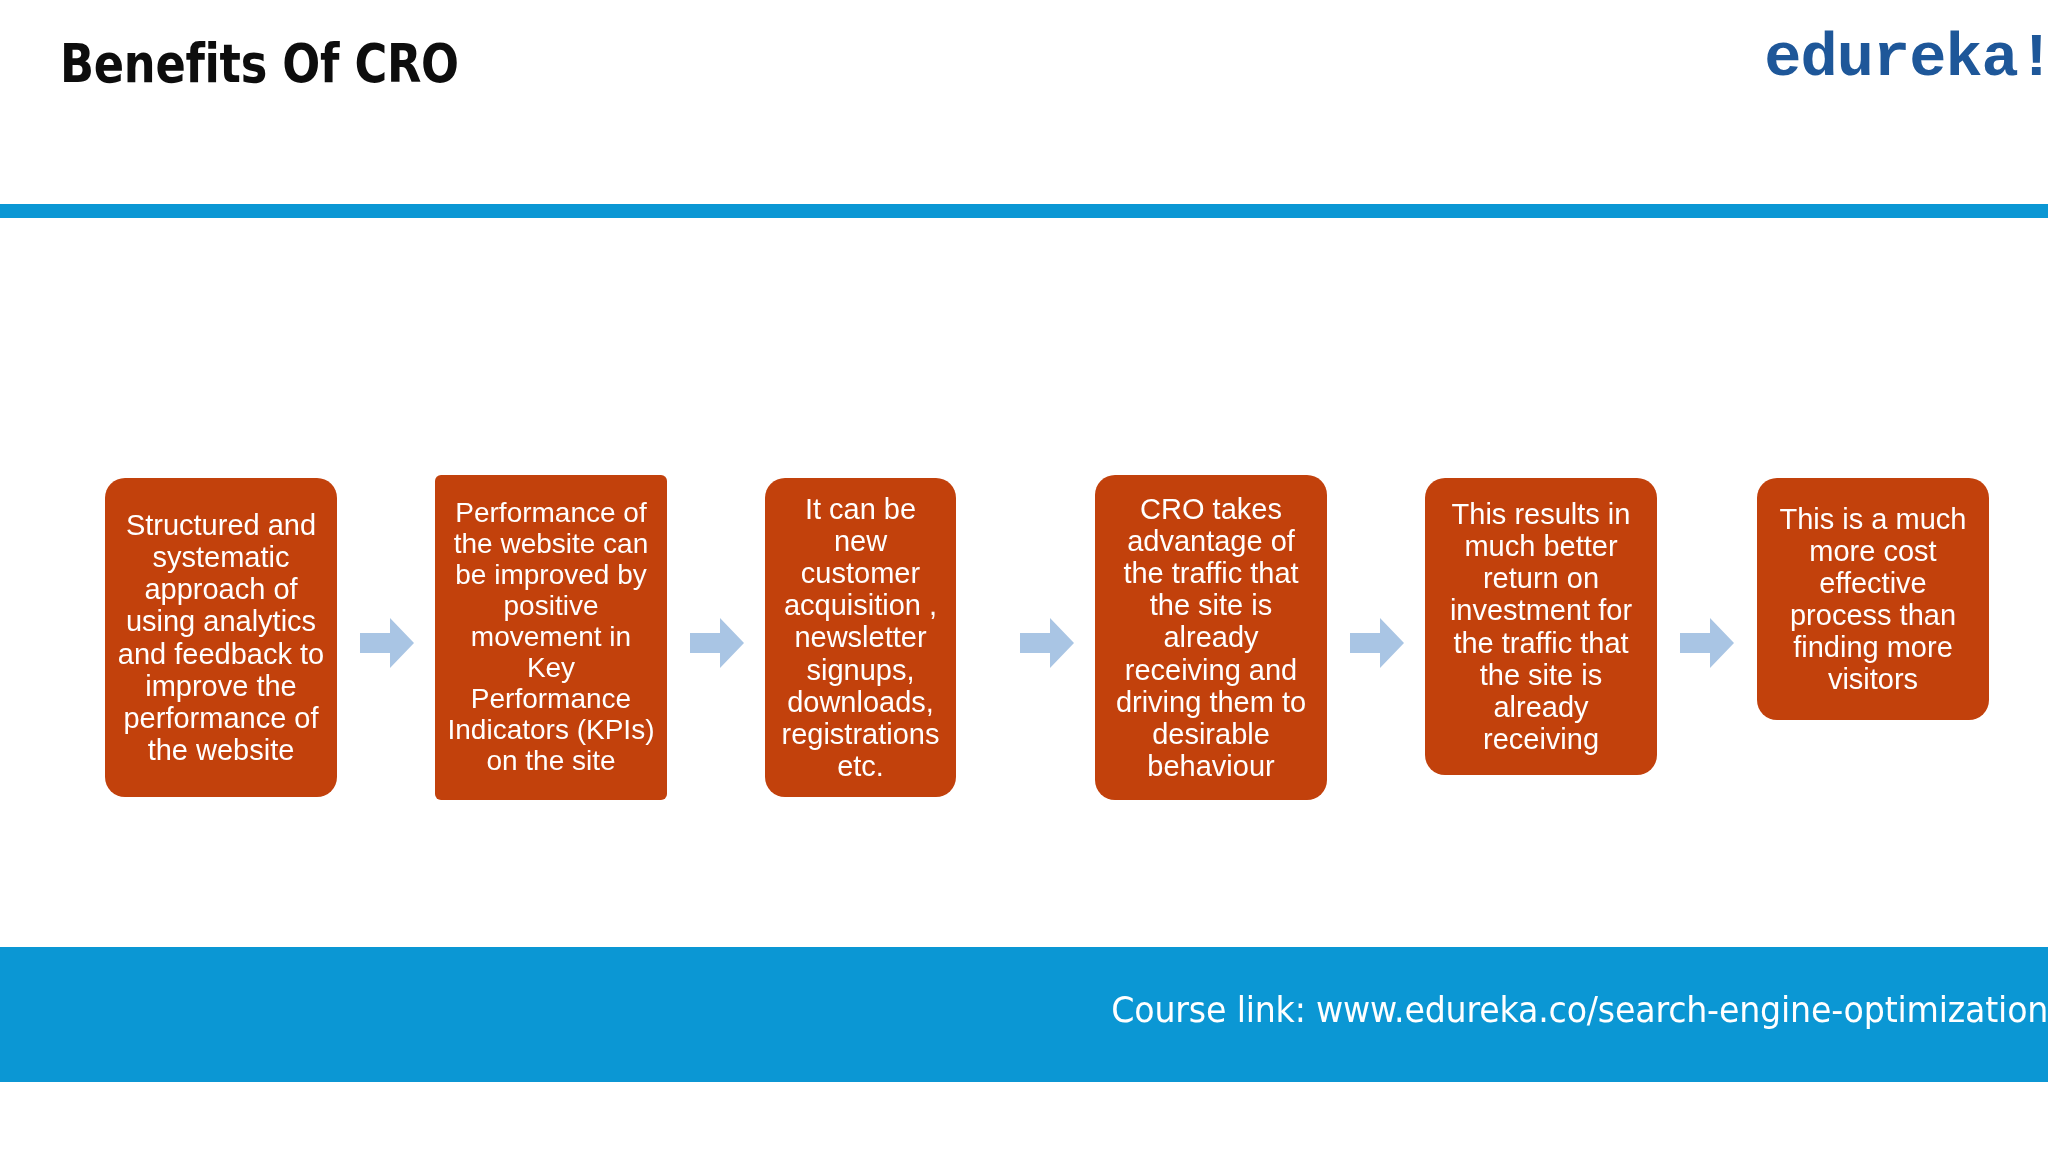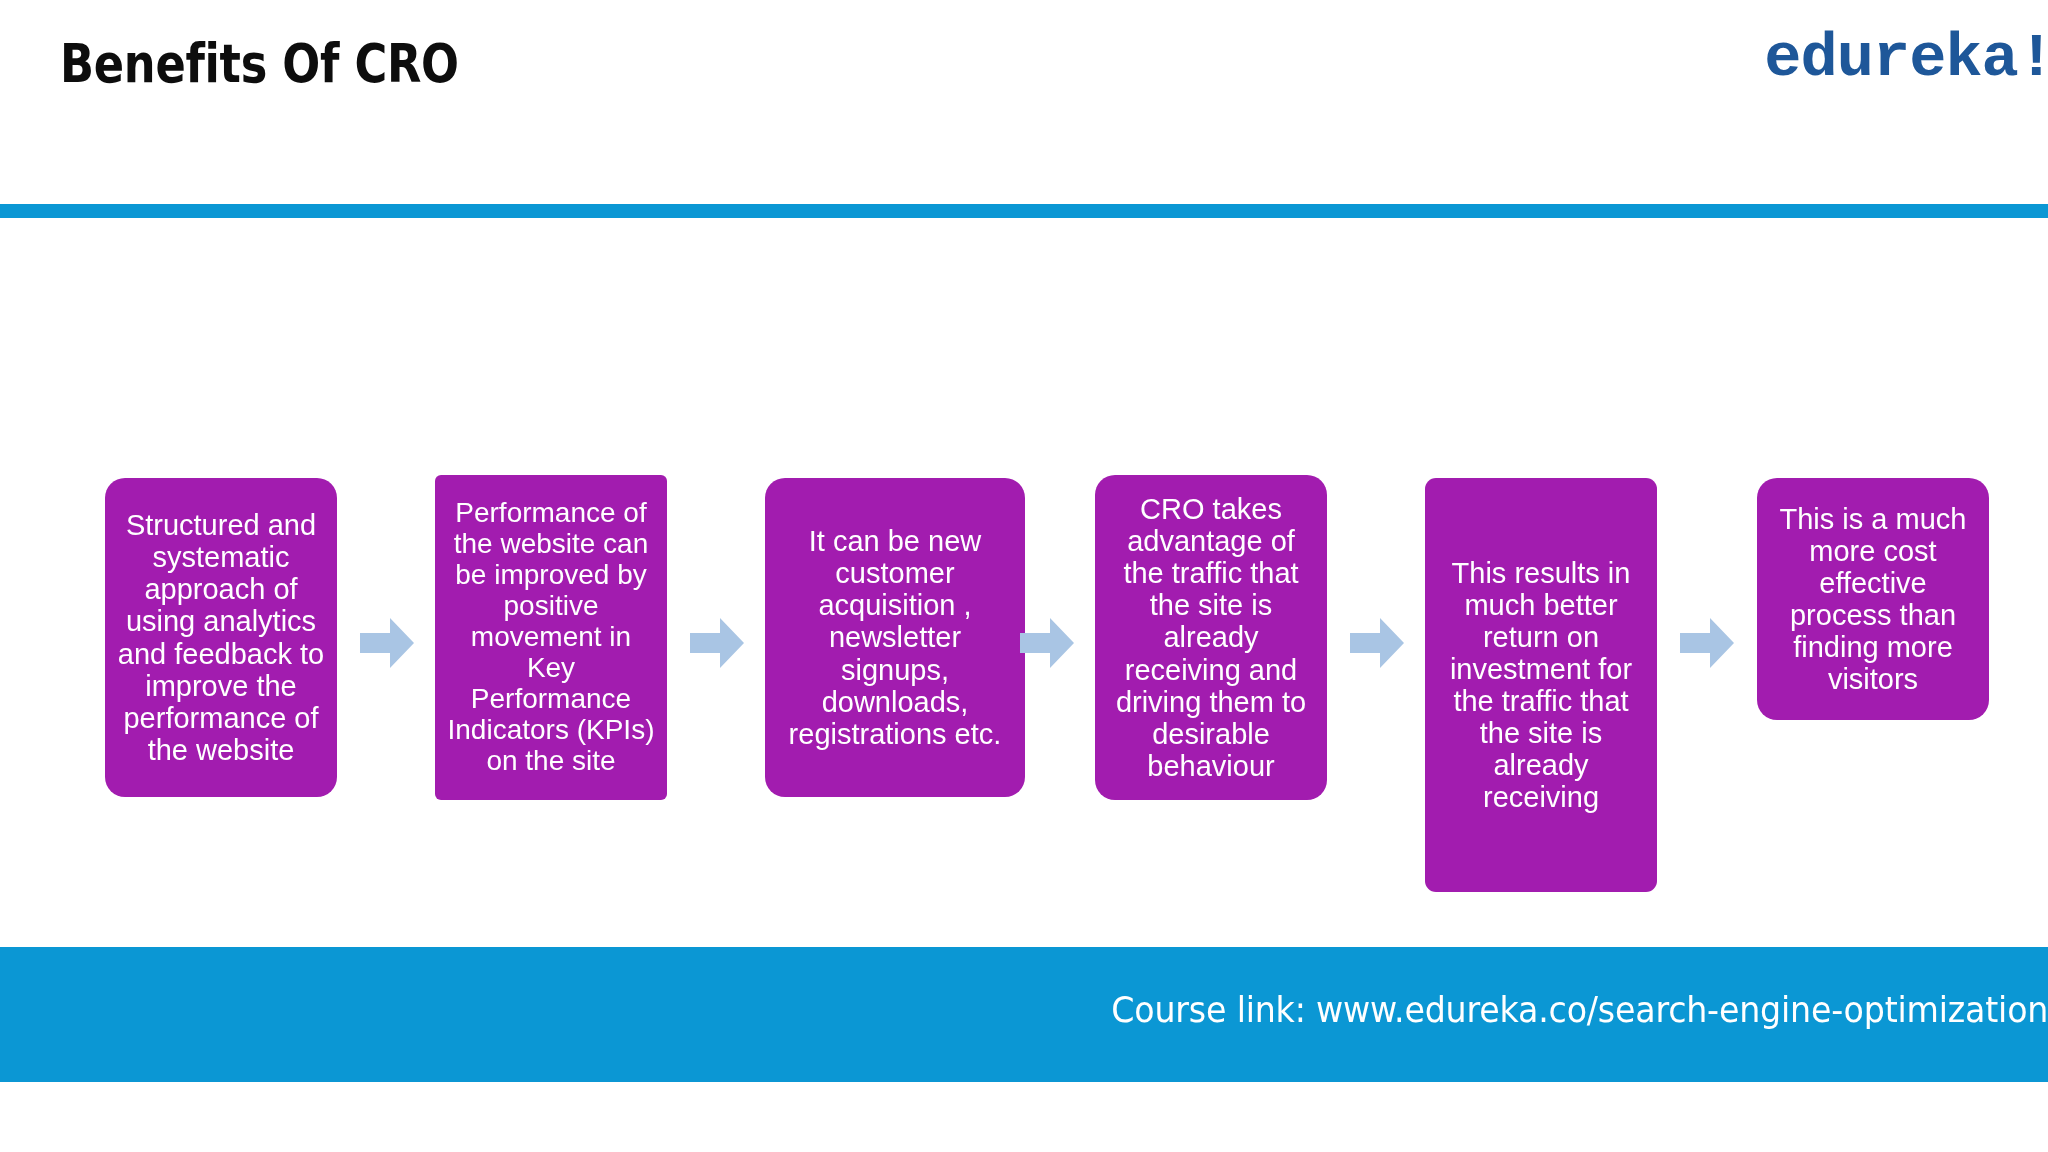--- a/index.html
+++ b/index.html
@@ -67,21 +67,21 @@
   .flow {
     position: absolute;
     left: 0;
     top: 455px;
     width: 2048px;
     height: 360px;
   }
 
   .flow-box {
     position: absolute;
-    background: #a21caf;
+    background: #c2410c;
     border-radius: 20px;
     box-sizing: border-box;
     display: flex;
     align-items: center;
     justify-content: center;
     text-align: center;
     color: #ffffff;
     font-family: "Liberation Sans", sans-serif;
     font-size: 29px;
     line-height: 1.105;
@@ -148,41 +148,41 @@
     <div class="flow-box" id="fb2" style="left:435px; top:20px; width:232px; height:325px; font-size:28px;border-radius:6px;">
       <span class="box-text">Performance of the website can be improved by positive movement in Key Performance Indicators (KPIs) on the site</span>
     </div>
 
     <div class="flow-arrow" style="left:690px; top:163px;">
       <svg viewBox="0 0 54 50" xmlns="http://www.w3.org/2000/svg">
         <polygon points="0,15 30,15 30,0 54,25 30,50 30,35 0,35" fill="#a9c5e4"></polygon>
       </svg>
     </div>
 
-    <div class="flow-box" id="fb3" style="left:765px; top:23px; width:260px; height:319px;">
+    <div class="flow-box" id="fb3" style="left:765px; top:23px; width:191px; height:319px;">
       <span class="box-text">It can be new customer acquisition , newsletter signups, downloads, registrations etc.</span>
     </div>
 
     <div class="flow-arrow" style="left:1020px; top:163px;">
       <svg viewBox="0 0 54 50" xmlns="http://www.w3.org/2000/svg">
         <polygon points="0,15 30,15 30,0 54,25 30,50 30,35 0,35" fill="#a9c5e4"></polygon>
       </svg>
     </div>
 
     <div class="flow-box" id="fb4" style="left:1095px; top:20px; width:232px; height:325px;">
       <span class="box-text">CRO takes advantage of the traffic that the site is already receiving and driving them to desirable behaviour</span>
     </div>
 
     <div class="flow-arrow" style="left:1350px; top:163px;">
       <svg viewBox="0 0 54 50" xmlns="http://www.w3.org/2000/svg">
         <polygon points="0,15 30,15 30,0 54,25 30,50 30,35 0,35" fill="#a9c5e4"></polygon>
       </svg>
     </div>
 
-    <div class="flow-box" id="fb5" style="left:1425px; top:23px; width:232px; height:414px;border-radius:11px;">
+    <div class="flow-box" id="fb5" style="left:1425px; top:23px; width:232px; height:297px;">
       <span class="box-text">This results in much better return on investment for the traffic that the site is already receiving</span>
     </div>
 
     <div class="flow-arrow" style="left:1680px; top:163px;">
       <svg viewBox="0 0 54 50" xmlns="http://www.w3.org/2000/svg">
         <polygon points="0,15 30,15 30,0 54,25 30,50 30,35 0,35" fill="#a9c5e4"></polygon>
       </svg>
     </div>
 
     <div class="flow-box" id="fb6" style="left:1757px; top:23px; width:232px; height:242px;justify-content:flex-end;">

